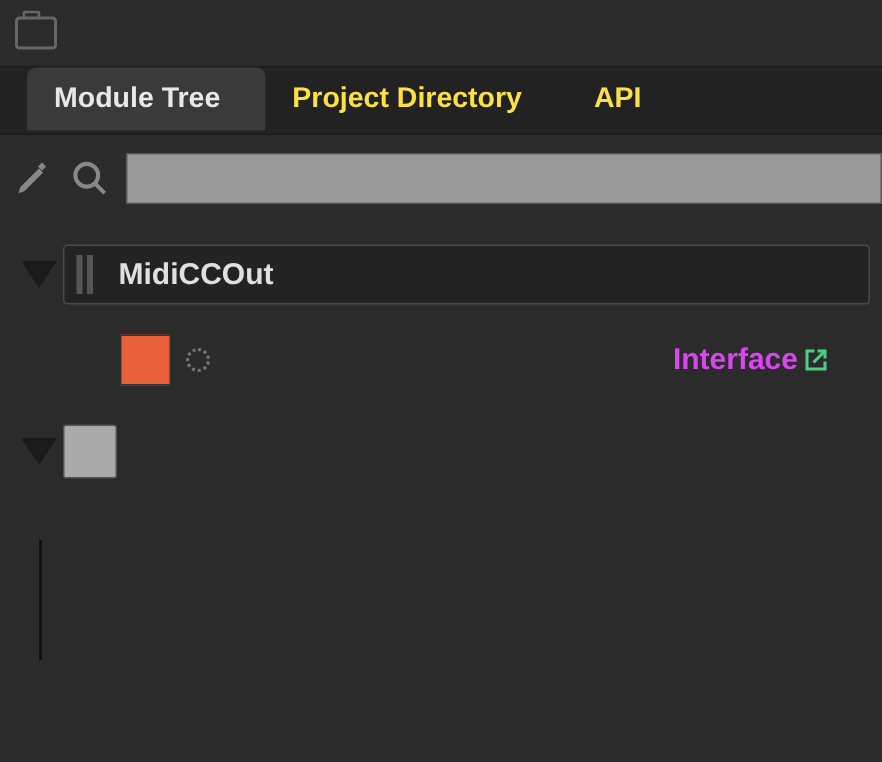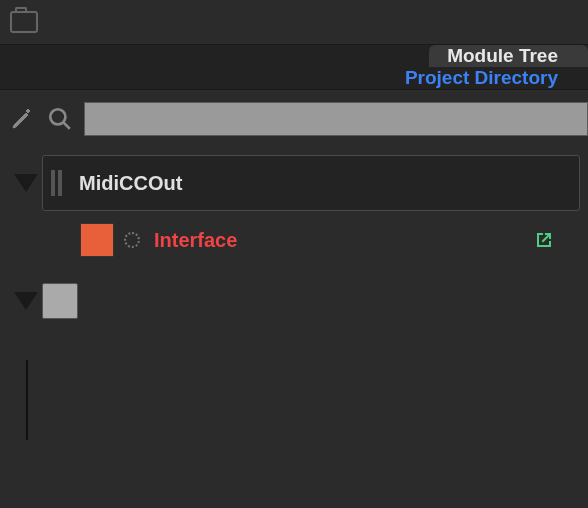--- a/index.html
+++ b/index.html
@@ -32,35 +32,34 @@
     left: 3px;
     width: 8px;
     height: 4px;
     border: 2px solid #666;
     border-bottom: none;
     border-radius: 2px 2px 0 0;
   }
   .tabs {
     display: flex;
     height: 45px;
-    align-items: flex-end;
+    align-items: flex-start;
     background: #222;
     border-bottom: 1px solid #1a1a1a;
     padding-left: 18px;
     gap: 0;
-    flex-direction: column;
   }
   .tab {
     height: 42px;
     display: flex;
     align-items: center;
     padding: 0 30px 0 18px;
     font-weight: 700;
     font-size: 19px;
-    color: #3b82f6;
+    color: #fde047;
     cursor: pointer;
     border-radius: 6px 6px 0 0;
   }
   .tab.active {
     background: #3a3a3a;
     color: #e8e8e8;
   }
   .toolbar {
     height: 58px;
     display: flex;
@@ -107,21 +106,21 @@
     width: 36px;
     height: 36px;
     background: #aaa;
     border: 1px solid #555;
     border-radius: 2px;
     margin-right: 4px;
     cursor: grab;
   }
   .node-bar {
     flex: 1;
-    height: 56px;
+    height: 40px;
     background: #232323;
     border: 1px solid #4a4a4a;
     border-radius: 3px;
     display: flex;
     align-items: center;
     padding-left: 8px;
     font-weight: 700;
     font-size: 20px;
     color: #e0e0e0;
     text-align: center;
@@ -157,22 +156,23 @@
   .dot-icon {
     width: 16px;
     height: 16px;
     border: 2px dotted #777;
     border-radius: 50%;
     margin-right: 14px;
   }
   .child-label {
     font-weight: 700;
     font-size: 20px;
-    color: #ef4444;
+    color: #d946ef;
     flex: 1;
+    text-align: right;
   }
   .popout {
     width: 24px;
     height: 24px;
     cursor: pointer;
   }
   .popout svg { display: block; }
   .tree-connector {
     position: absolute;
     left: 26px;
@@ -186,20 +186,21 @@
 </head>
 <body>
 
 <div class="topbar">
   <div class="topbar-icon"></div>
 </div>
 
 <div class="tabs">
   <div class="tab active">Module Tree</div>
   <div class="tab">Project Directory</div>
+  <div class="tab" style="padding-right:10px;">API</div>
 </div>
 
 <div class="toolbar">
   <div class="tool-icon">
     <svg width="24" height="24" viewBox="0 0 24 24">
         <path d="M3 21l3-1 12-12-2-2L4 18l-1 3z M16 4l2 2 2-2-2-2-2 2z" fill="#888"></path>
       </svg>
   </div>
   <div class="tool-icon">
     <svg width="26" height="26" viewBox="0 0 24 24">

